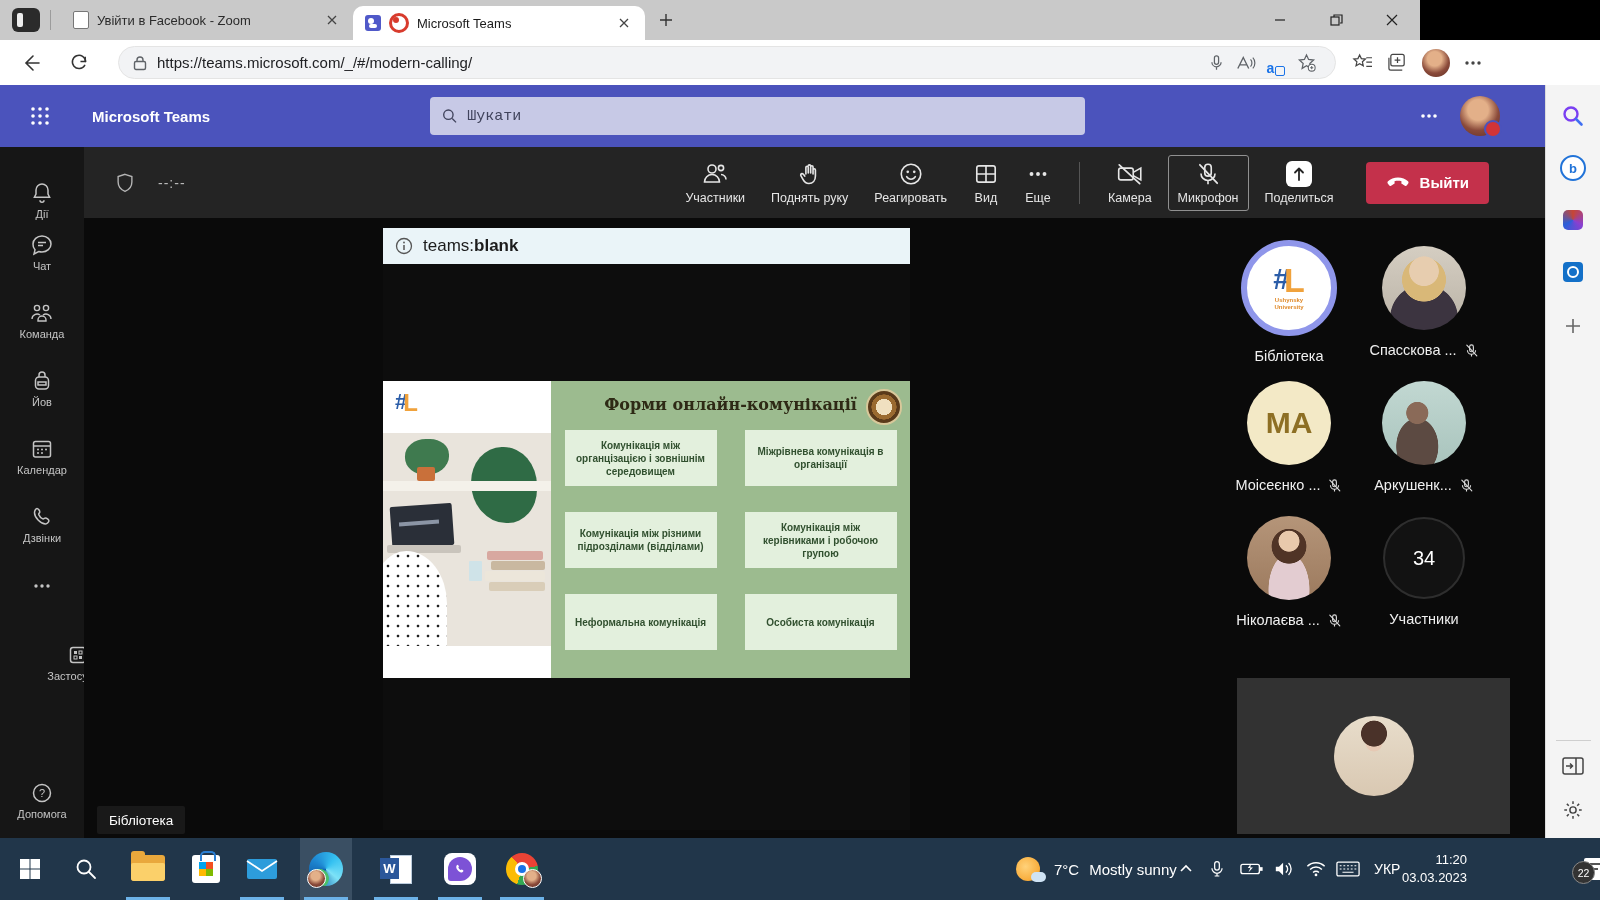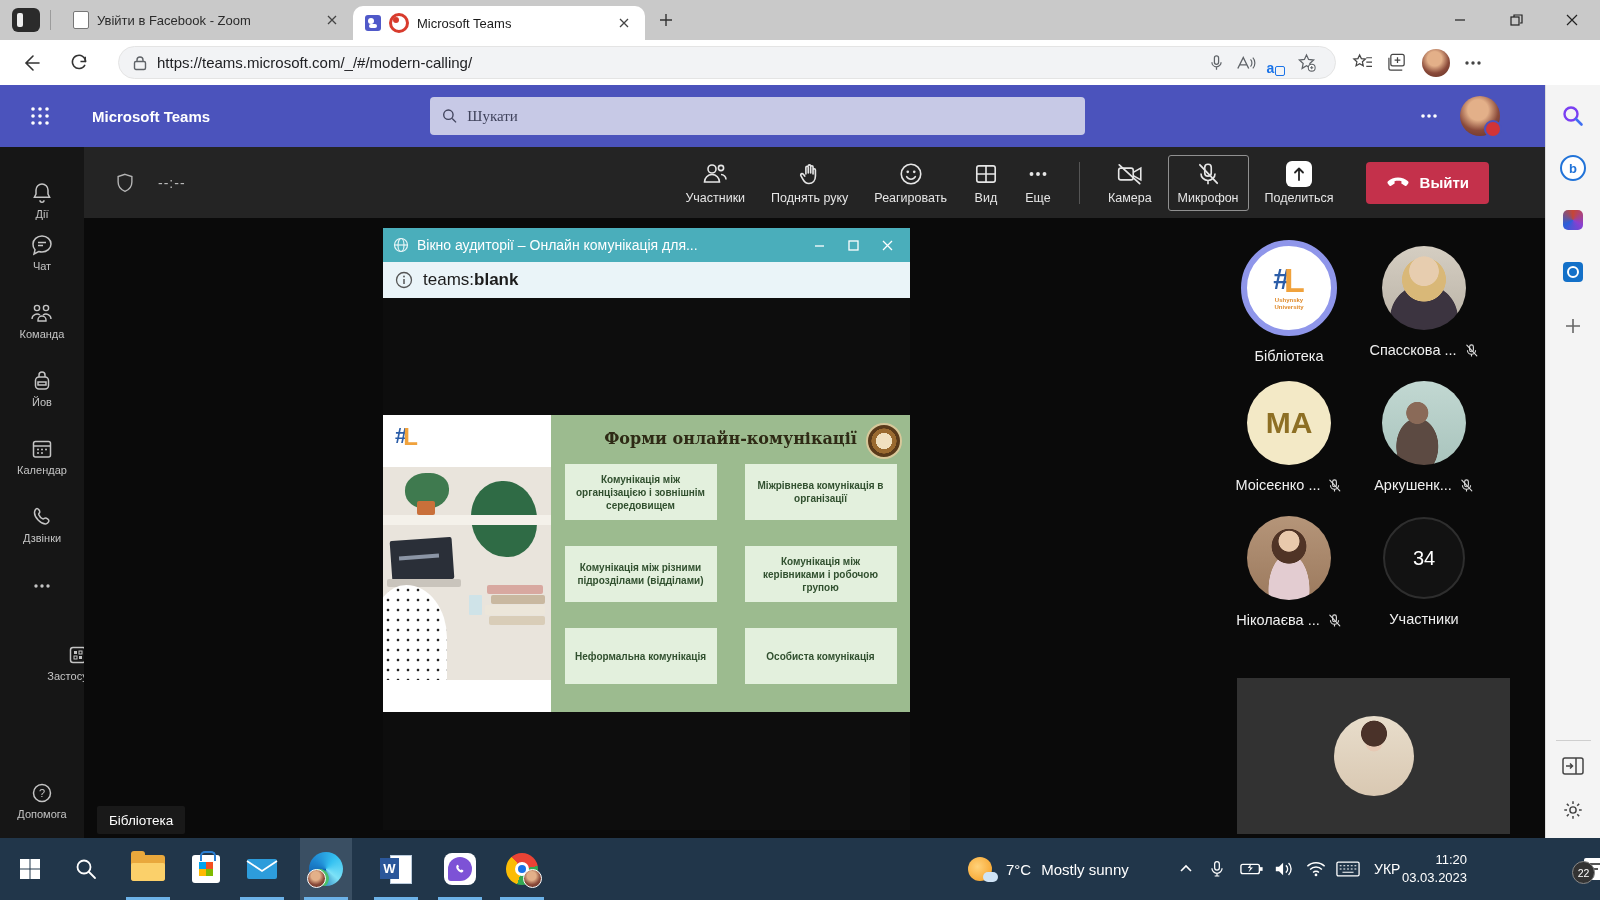--- a/index.html
+++ b/index.html
@@ -1,21 +1,21 @@
 <!DOCTYPE html>
 <html><head>
 <meta charset="utf-8">
 <style>
   html,body{margin:0;padding:0;background:#000;}
   .screen{position:relative;width:1600px;height:900px;overflow:hidden;background:#000;
     font-family:"Liberation Sans",sans-serif;-webkit-font-smoothing:antialiased;}
   svg{display:block;}
 
   
-  .titlebar{position:absolute;left:0;top:0;width:1600px;height:40px;background:#c9c9c9;display:flex;align-items:center;}
+  .titlebar{position:absolute;left:0;top:0;width:1420px;height:40px;background:#c9c9c9;display:flex;align-items:center;}
   .ws-btn{width:28px;height:24px;margin-left:12px;background:#2b2b2b;border-radius:6px;position:relative;flex:none;cursor:pointer;}
   .ws-btn span{position:absolute;left:5px;top:5px;width:6px;height:14px;background:#eee;border-radius:2px;}
   .tb-div{width:1px;height:20px;background:#9c9c9c;margin:0 10px;flex:none;}
   .tab{display:flex;align-items:center;gap:8px;padding:0 12px;height:40px;width:268px;flex:none;color:#2b2b2b;font-size:13px;cursor:pointer;}
   .tab.active{background:#fff;border-radius:10px 10px 0 0;height:34px;margin-top:6px;color:#1b1b1b;}
   .tab-title{flex:1;white-space:nowrap;overflow:hidden;text-overflow:ellipsis;}
   .tab-close{width:18px;height:18px;border-radius:4px;display:flex;align-items:center;justify-content:center;flex:none;}
   .favicon-doc{width:14px;height:16px;border:1.5px solid #777;border-radius:2px;background:#fff;flex:none;}
   .teams-favicon{width:16px;height:16px;border-radius:3px;background:#5059c9;position:relative;flex:none;}
   .teams-favicon i{position:absolute;left:3px;top:3px;width:6px;height:6px;border-radius:50%;background:#fff;}
@@ -35,21 +35,21 @@
   .translate{color:#1a73e8;font-size:14px;font-weight:bold;display:flex;align-items:flex-end;gap:1px;}
   .translate i{display:block;width:8px;height:8px;border:1.5px solid #1a73e8;border-radius:2px;}
   .after-pill{display:flex;align-items:center;gap:14px;margin-left:16px;}
   .av-user{border-radius:50%;background:radial-gradient(circle at 45% 35%, #e3b089 0 30%, #8a4a3a 60%, #5f2d22 100%);}
 
   
   .theader{position:absolute;left:0;top:85px;width:1545px;height:62px;background:#4b53bc;display:flex;align-items:center;}
   .waffle{width:44px;height:44px;margin-left:18px;display:flex;align-items:center;justify-content:center;cursor:pointer;}
   .tapp-title{color:#fff;font-size:15px;font-weight:bold;margin-left:30px;}
   .tsearch{position:absolute;left:430px;top:12px;width:655px;height:38px;background:#c7c9e6;border-radius:4px;display:flex;align-items:center;padding:0 12px;box-sizing:border-box;gap:8px;}
-  .tsearch input{border:none;outline:none;background:transparent;font-size:15px;color:#333649;width:100%;font-family:Liberation Serif, serif;}
+  .tsearch input{border:none;outline:none;background:transparent;font-size:15px;color:#333649;width:100%;font-family:Liberation Mono, monospace;}
   .tsearch input::placeholder{color:#40435c;opacity:1;}
   .thdr-right{position:absolute;right:45px;top:0;height:62px;display:flex;align-items:center;gap:22px;}
   .tavatar{width:40px;height:40px;position:relative;cursor:pointer;}
   .tavatar .statusdot{position:absolute;right:-2px;bottom:-2px;width:14px;height:14px;border-radius:50%;background:#d13438;border:2px solid #4b53bc;}
 
   
   .edgerail{position:absolute;left:1545px;top:85px;width:55px;height:753px;background:#f4f4f4;border-left:1px solid #dcdcdc;box-sizing:border-box;}
   .er-ico{position:absolute;left:50%;transform:translateX(-50%);width:26px;height:26px;display:flex;align-items:center;justify-content:center;cursor:pointer;}
   .bing-b{width:22px;height:22px;border-radius:50%;border:2px solid #2173d8;color:#2173d8;font-weight:bold;font-size:13px;display:flex;align-items:center;justify-content:center;background:#fff;}
   .m365{width:20px;height:20px;border-radius:5px;background:conic-gradient(#c74634,#8a3fd1,#2b5fd9,#c74634);}
@@ -531,43 +531,20 @@
             <path d="M12 0.5c-4 0-7.6 1.4-10 3.7-.6.6-.7 1.5-.2 2.2l1.3 1.9c.4.6 1.3.8 2 .4l2.7-1.6c.6-.3.9-1 .8-1.7l-.1-1.2c2.2-.6 4.8-.6 7 0l-.1 1.2c-.1.7.2 1.4.8 1.7l2.7 1.6c.7.4 1.6.2 2-.4l1.3-1.9c.5-.7.4-1.6-.2-2.2C19.6 1.9 16 .5 12 .5z" fill="#fff"></path>
           </svg>
         <span>Выйти</span>
       </div>
     </div>
   </div>
 
   <div class="stage">
 
     <div class="swin">
-      <div class="sw-title">
-        <svg width="16" height="16" viewBox="0 0 16 16">
-            <circle cx="8" cy="8" r="6.5" fill="none" stroke="#e8f5f7" stroke-width="1.2"></circle>
-            <ellipse cx="8" cy="8" rx="3" ry="6.5" fill="none" stroke="#e8f5f7" stroke-width="1.2"></ellipse>
-            <path d="M1.5 8h13" stroke="#e8f5f7" stroke-width="1.2"></path>
-          </svg>
-        <span class="t">Вікно аудиторії – Онлайн комунікація для...</span>
-        <span class="sw-btn">
-            <svg width="11" height="11" viewBox="0 0 11 11">
-              <path d="M1 6h9" stroke="#fff" stroke-width="1.3"></path>
-            </svg>
-          </span>
-        <span class="sw-btn">
-            <svg width="11" height="11" viewBox="0 0 11 11">
-              <rect x="1" y="1" width="9" height="9" fill="none" stroke="#fff" stroke-width="1.3"></rect>
-            </svg>
-          </span>
-        <span class="sw-btn">
-            <svg width="11" height="11" viewBox="0 0 11 11">
-              <path d="M1 1l9 9M10 1l-9 9" stroke="#fff" stroke-width="1.3"></path>
-            </svg>
-          </span>
-      </div>
       <div class="sw-addr">
         <svg width="18" height="18" viewBox="0 0 18 18">
             <circle cx="9" cy="9" r="7.5" fill="none" stroke="#555" stroke-width="1.3"></circle>
             <circle cx="9" cy="5.5" r="0.9" fill="#555"></circle>
             <path d="M9 8v5" stroke="#555" stroke-width="1.5"></path>
           </svg>
         <span><span>teams:</span><span class="bold">blank</span></span>
       </div>
       <div class="sw-content">
 
@@ -744,21 +721,21 @@
     </div>
     <div class="tk slot" style="left:496px;">
       <span class="chrome-logo">
           <span class="c1"></span>
           <span class="c2"></span>
           <span class="mini-av" style="right:-4px;bottom:-3px;"></span>
         </span>
       <span class="tk-underline"></span>
     </div>
 
-    <div class="tk weather" style="left:968px;">
+    <div class="tk weather" style="left:1016px;">
       <span class="wicon">
           <span class="sun"></span>
           <span class="cloud"></span>
         </span>
       <span class="tray-txt" style="font-size:15px;">7°C</span>
       <span class="tray-txt" style="font-size:15px;">Mostly sunny</span>
     </div>
 
     <div class="tk" style="left:1178px;">
       <svg width="16" height="16" viewBox="0 0 16 16">

